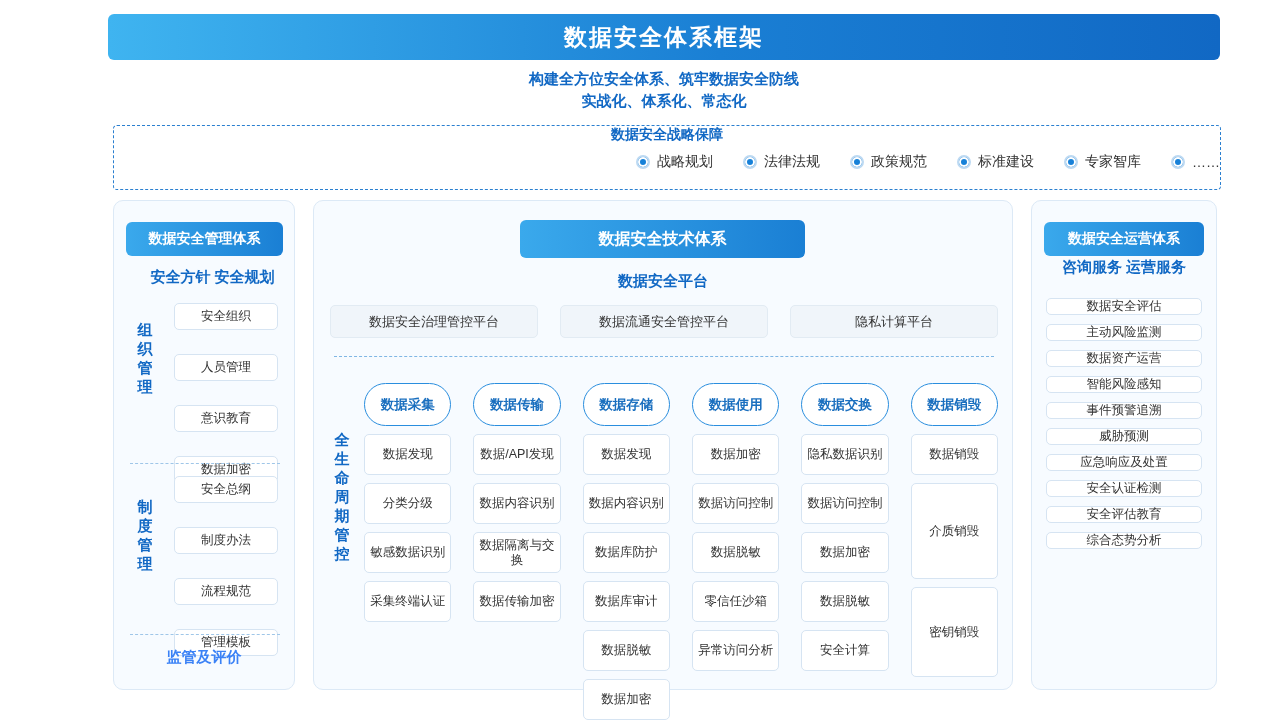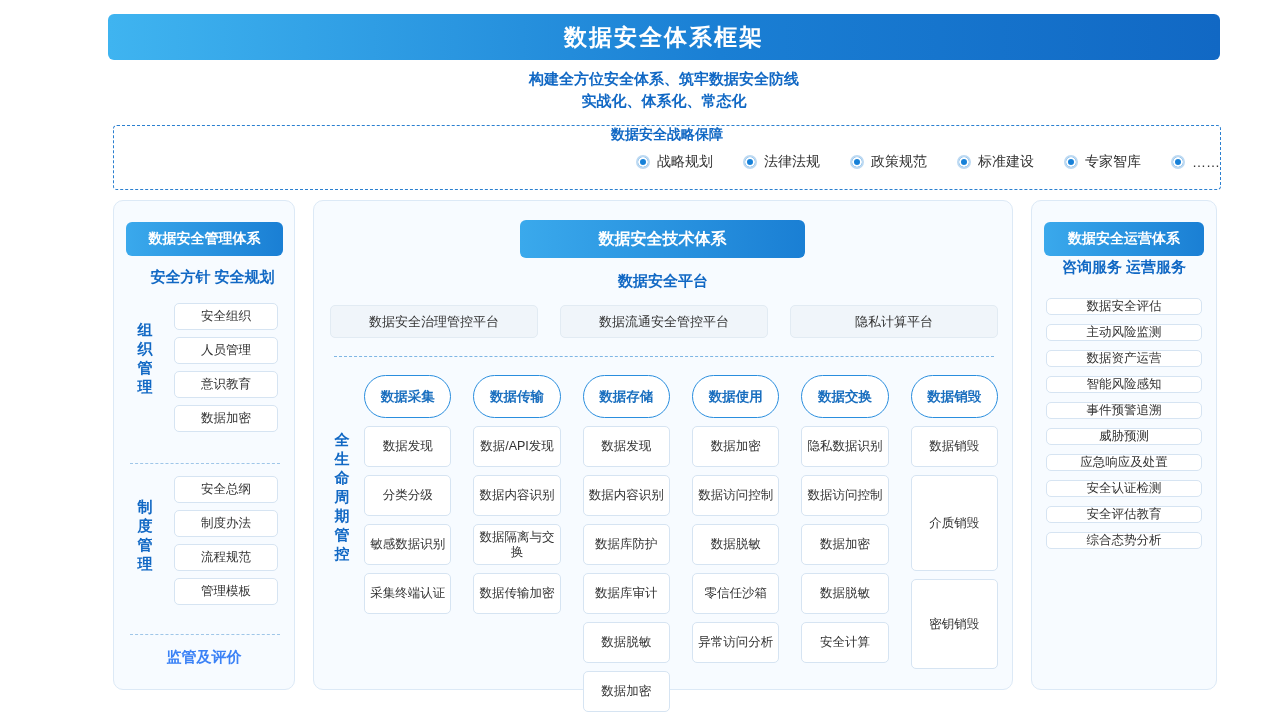--- a/index.html
+++ b/index.html
@@ -94,21 +94,21 @@
     text-align: center;
     line-height: 15px;
     padding: 2px 4px;
   }
 
   
   .mgmt-group-label {
     position: absolute; color: #1168c4; font-weight: bold; font-size: 15px;
     width: 26px; text-align: center; line-height: 19px;
   }
-  .mgmt-list { position: absolute; display: flex; flex-direction: column; gap: 7px; }
+  .mgmt-list { position: absolute; display: flex; flex-direction: column; gap: 24px; }
   .mgmt-list .chip { width: 104px; height: 27px; }
 
   .dashed-sep { position: absolute; border-top: 1px dashed #9fc6e8; }
 
   .monitor-head {
     position: absolute; left: 113px; top: 648px; width: 182px;
     text-align: center; color: #3b82f6; font-weight: bold; font-size: 15px;
   }
 
   
@@ -117,21 +117,21 @@
 
   .tech-sep { position: absolute; left: 334px; top: 356px; width: 660px; border-top: 1px dashed #7fb6e4; }
 
   
   .lifecycle-label {
     position: absolute; left: 331px; top: 430px; width: 22px;
     color: #1168c4; font-weight: bold; font-size: 15px; line-height: 19px; text-align: center;
   }
 
   
-  .lc-wrap { position: absolute; left: 364px; top: 375px; width: 634px; display: flex; gap: 22px; }
+  .lc-wrap { position: absolute; left: 364px; top: 383px; width: 634px; display: flex; gap: 22px; }
   .lc-col { flex: 1; display: flex; flex-direction: column; gap: 8px; }
   .lc-head {
     height: 43px; border: 1.5px solid #2a8ede; border-radius: 22px;
     background: #fff; color: #1a6fbf; font-weight: bold; font-size: 13.5px;
     display: flex; align-items: center; justify-content: center;
   }
   .lc-col .chip { min-height: 41px; }
 
   
   .ops-list { position: absolute; left: 1046px; top: 298px; width: 156px; display: flex; flex-direction: column; gap: 9px; }

